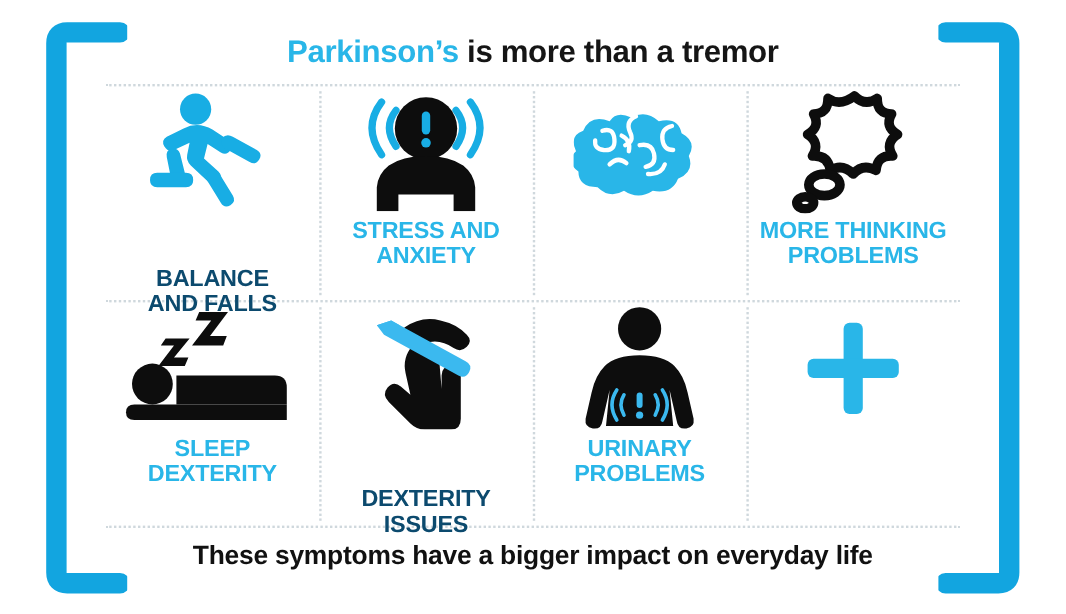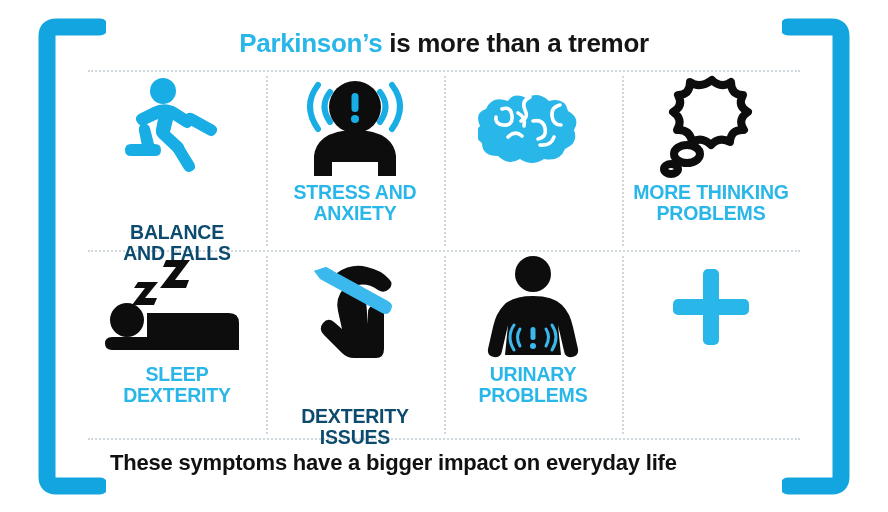--- a/index.html
+++ b/index.html
@@ -104,20 +104,21 @@
   }
   .cap.dark { color: #0c4a6e; margin-top: 48px; }
   .cap.cyan { color: #29b6e8; }
 
   
   #footer {
     position: absolute;
     top: 450px;
     left: 110px;
     width: 668px;
+    text-align: center;
     font-size: 22px;
     font-weight: bold;
     letter-spacing: -0.2px;
     color: #111111;
     white-space: nowrap;
   }
 </style>
 </head>
 <body>
 

